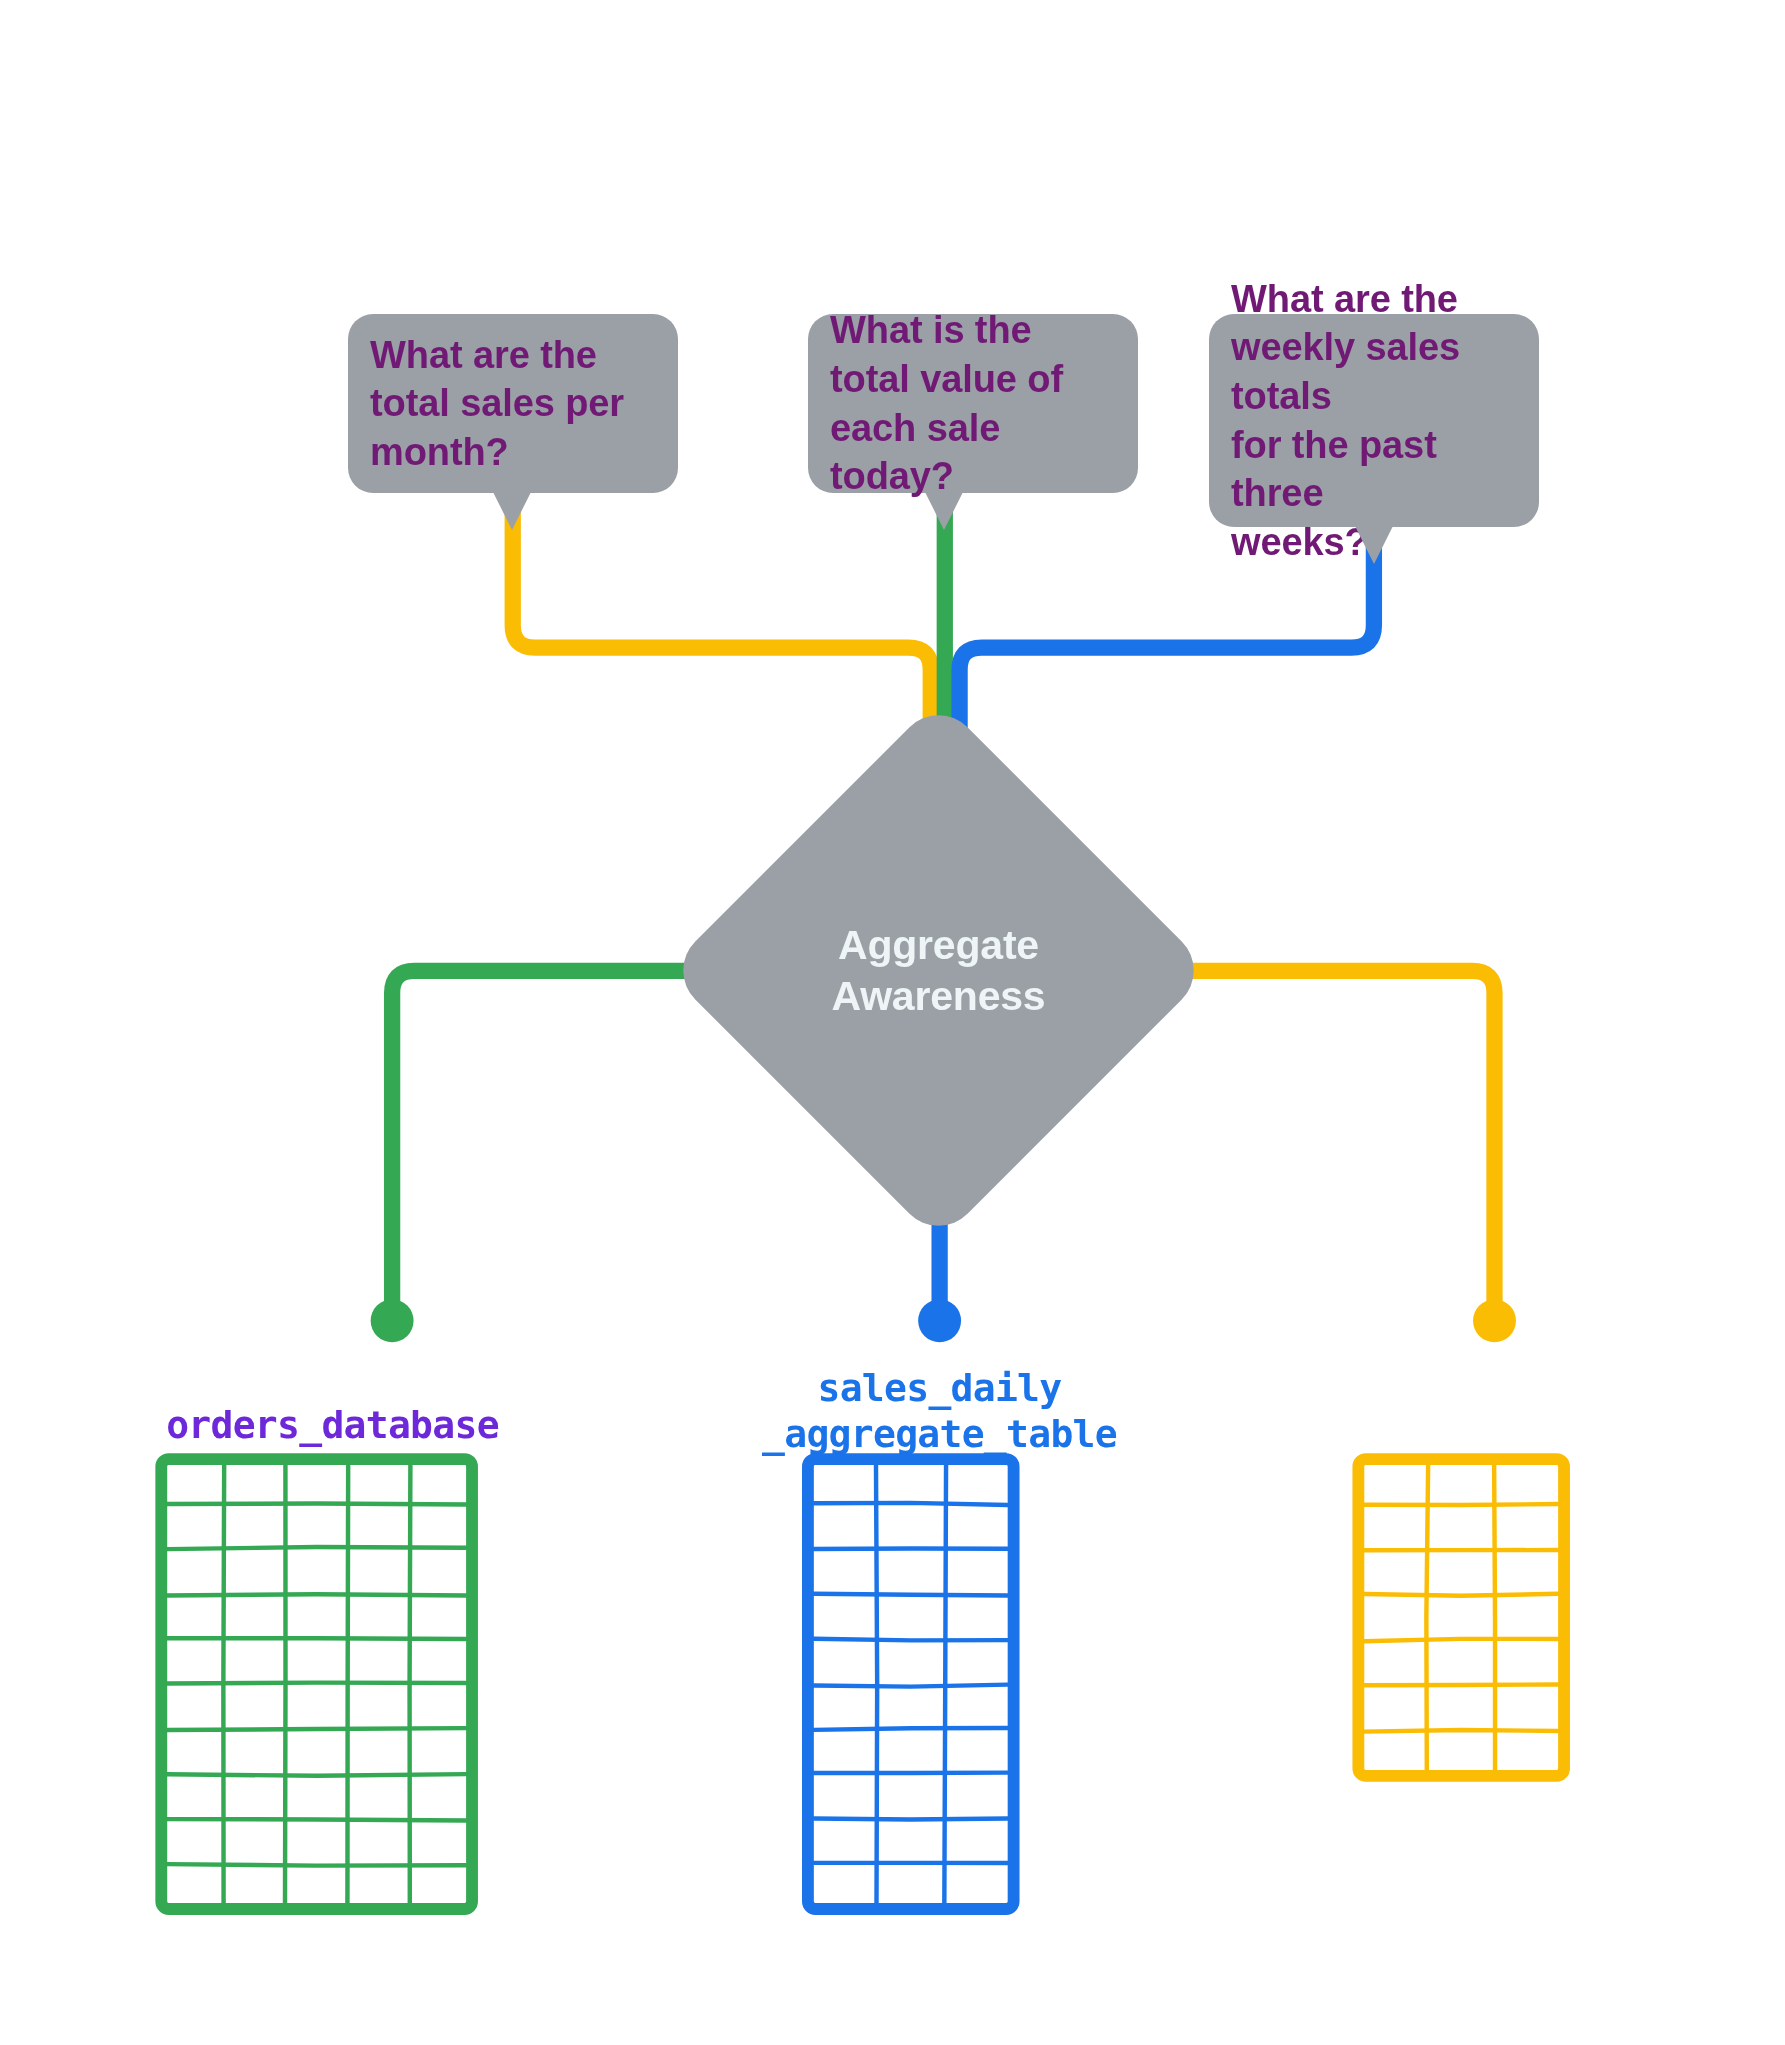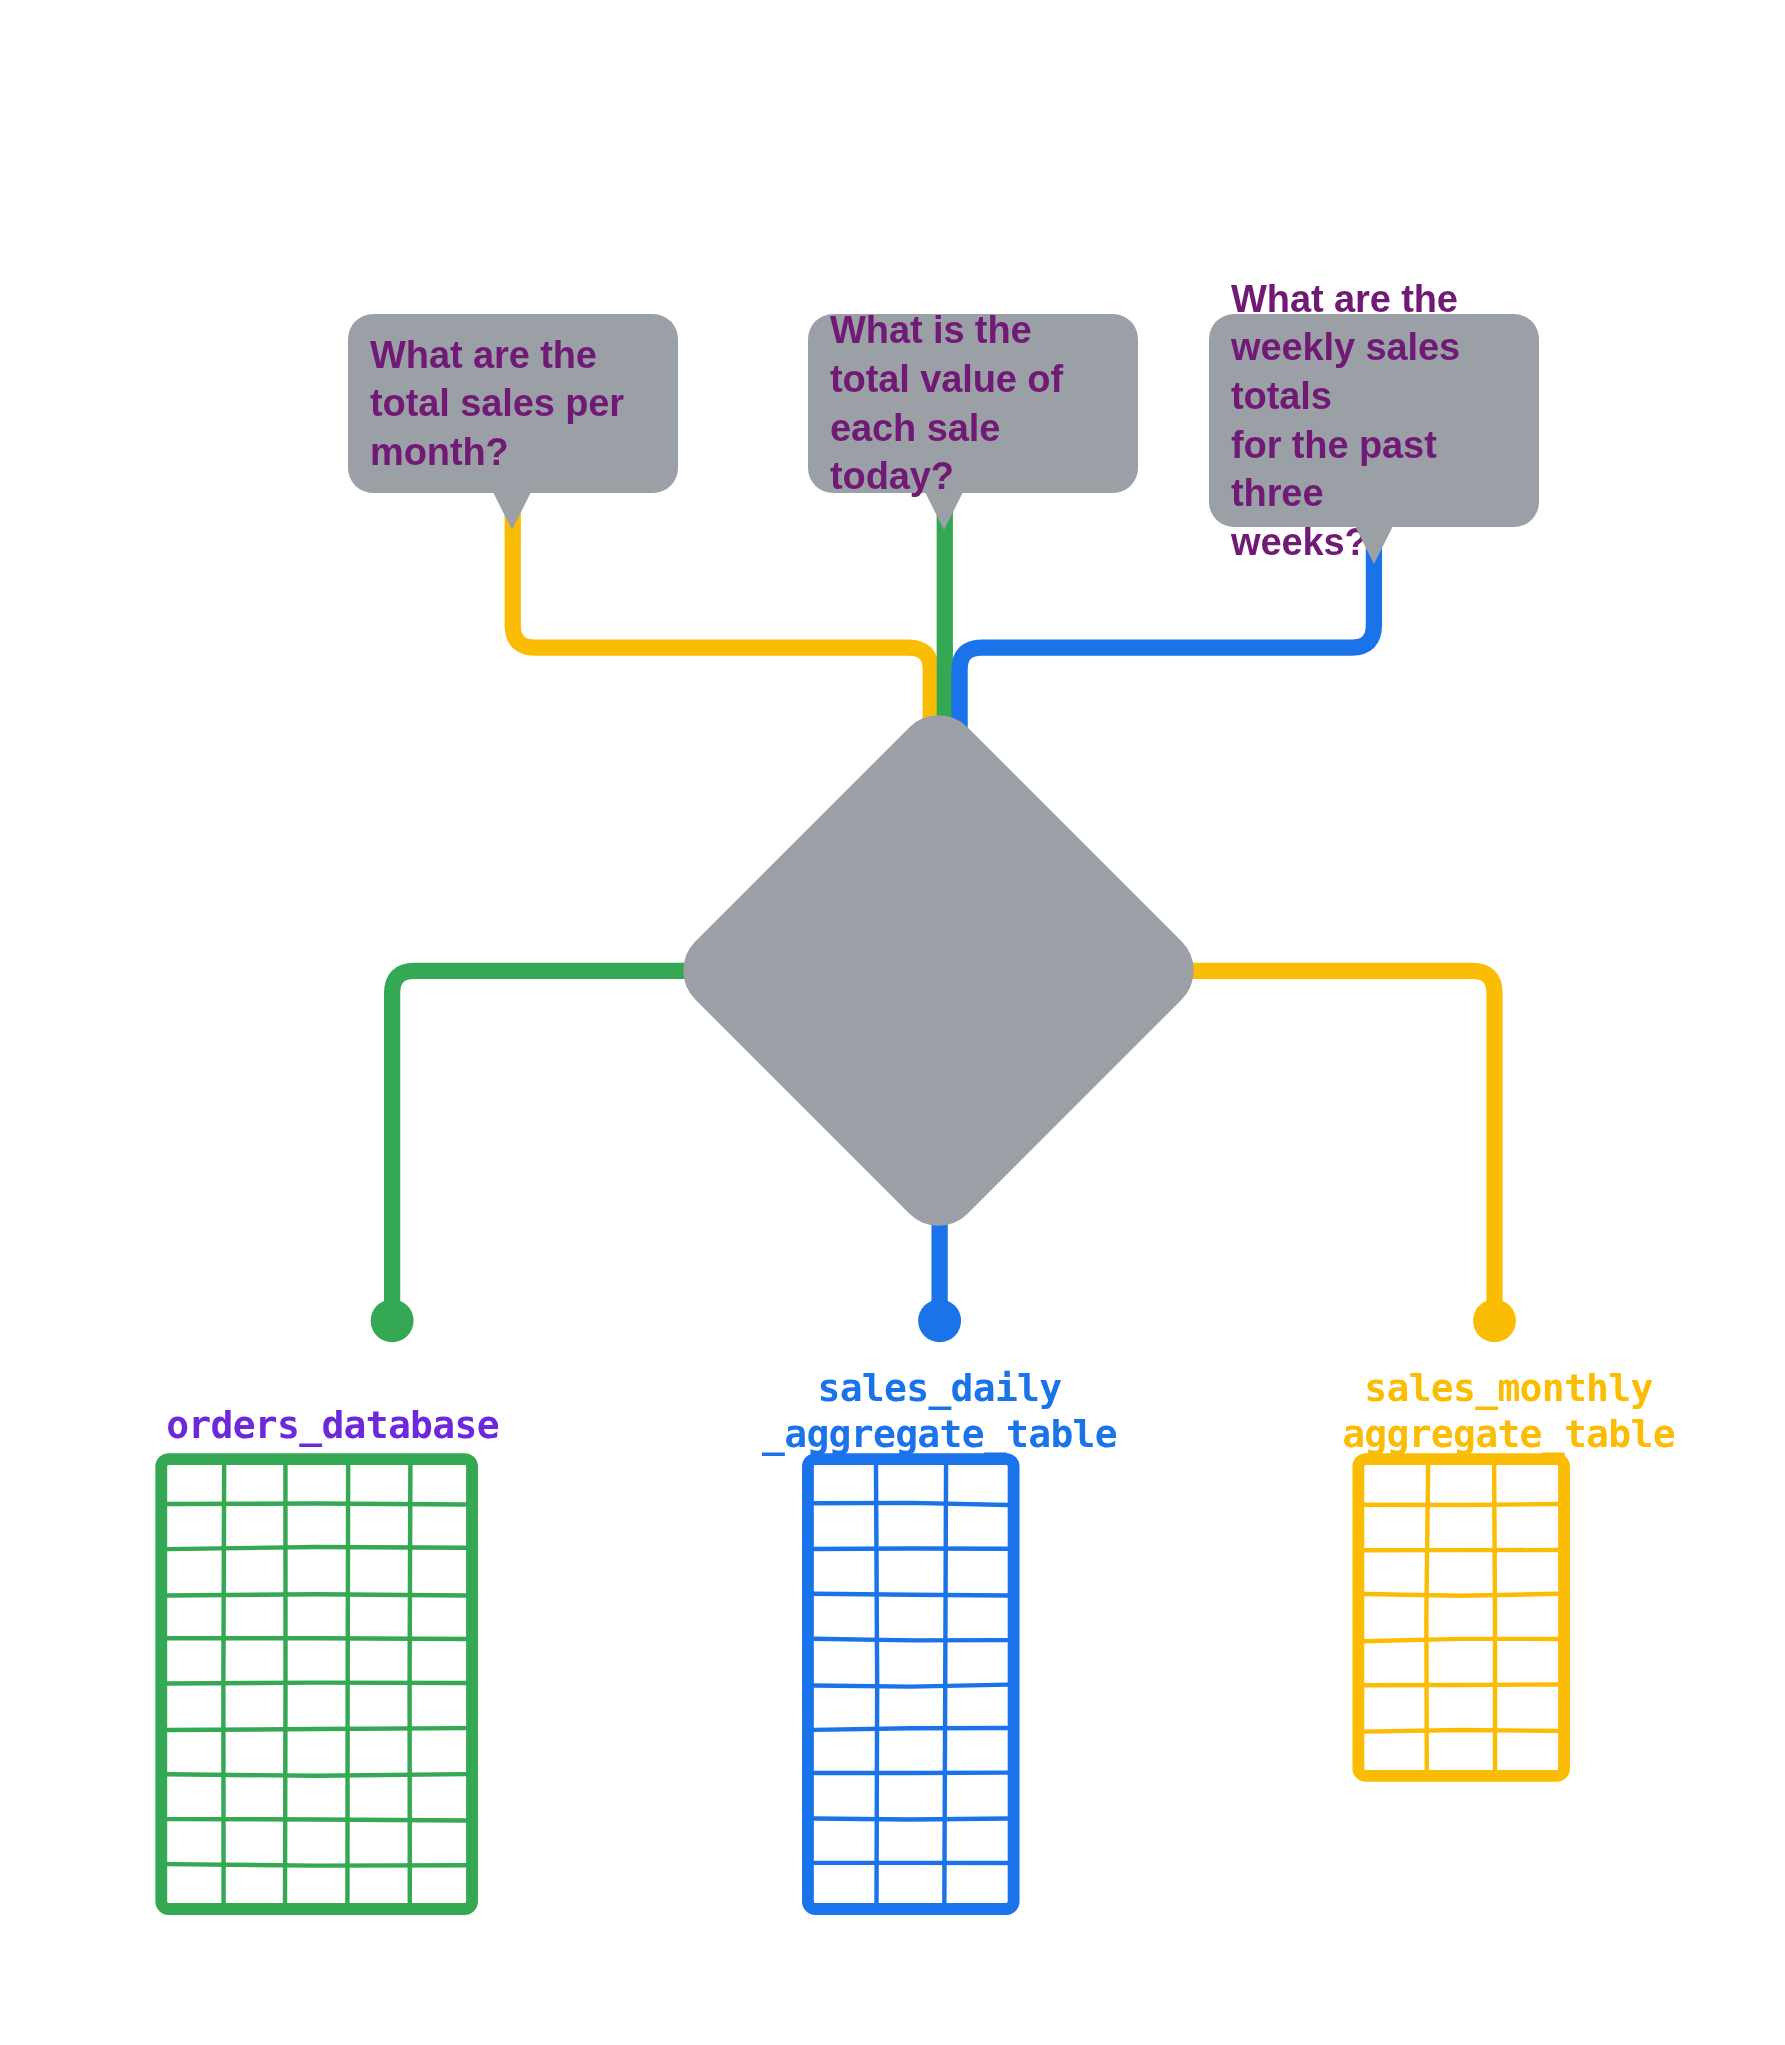--- a/index.html
+++ b/index.html
@@ -74,26 +74,26 @@
 
   <div class="bubble" style="left:1209px;top:314px;width:330px;height:213px;">
     <div class="btext">What are the
 weekly sales totals
 for the past three
 weeks?</div>
   </div>
   <div class="tail" style="left:1355px;top:526px;"></div>
 
   <div id="diamond"></div>
+  <div id="diamond-label">Aggregate
+Awareness</div>
 
   <div class="tcap" id="cap-orders">orders_database</div>
   <div class="tcap" id="cap-daily">sales_daily
 _aggregate_table</div>
-  <div class="tcap" id="cap-monthly">sales_monthly
-aggregate_table</div>
 
   <svg class="layer" viewBox="0 0 2414 2765" width="1786" height="2046" aria-hidden="true">
     <g id="grid-orders">
         <rect x="218" y="1972" width="420" height="608" rx="10" fill="none" stroke="#34a853" stroke-width="16"></rect>
         <path d="M 303.0,1980.0 L 301.9,2274.3 L 302.2,2572.0" fill="none" stroke="#34a853" stroke-width="6" stroke-linecap="round"></path>
         <path d="M 385.8,1980.0 L 385.9,2276.2 L 385.2,2572.0" fill="none" stroke="#34a853" stroke-width="6" stroke-linecap="round"></path>
         <path d="M 470.6,1980.0 L 469.9,2275.2 L 469.6,2572.0" fill="none" stroke="#34a853" stroke-width="6" stroke-linecap="round"></path>
         <path d="M 554.7,1980.0 L 553.6,2276.9 L 553.9,2572.0" fill="none" stroke="#34a853" stroke-width="6" stroke-linecap="round"></path>
         <path d="M 226.0,2032.7 L 428.3,2031.9 L 630.0,2033.3" fill="none" stroke="#34a853" stroke-width="6" stroke-linecap="round"></path>
         <path d="M 226.0,2093.6 L 428.0,2090.8 L 630.0,2091.8" fill="none" stroke="#34a853" stroke-width="6" stroke-linecap="round"></path>

